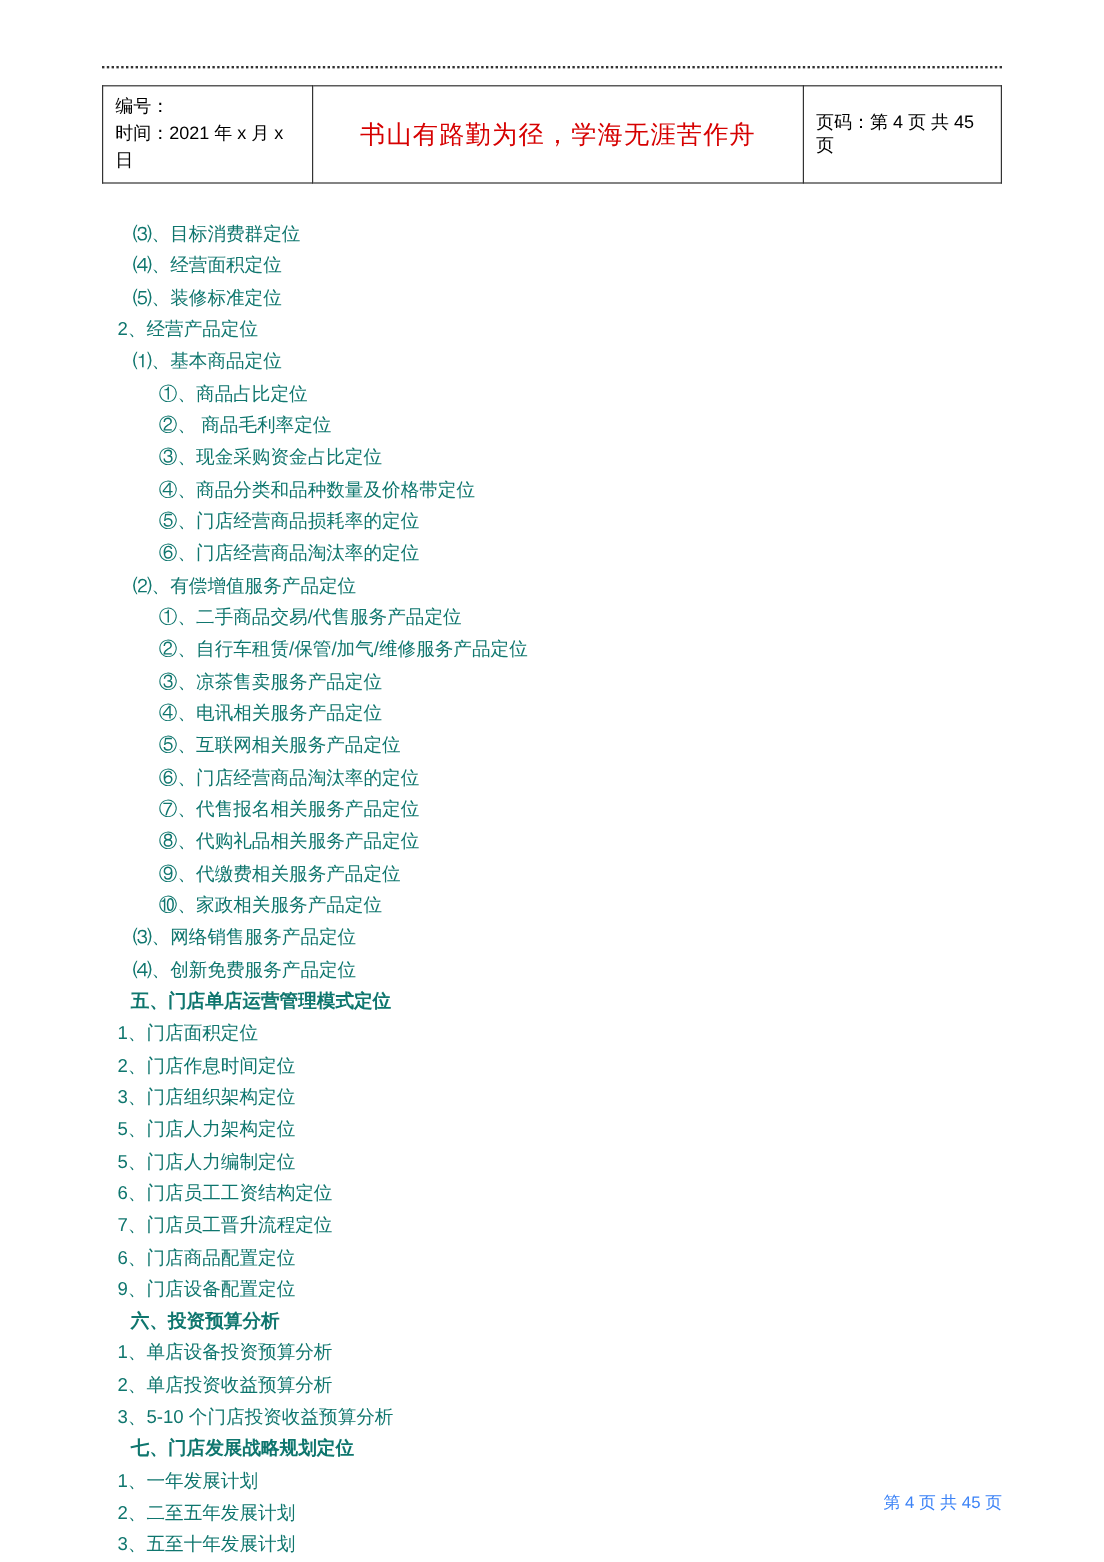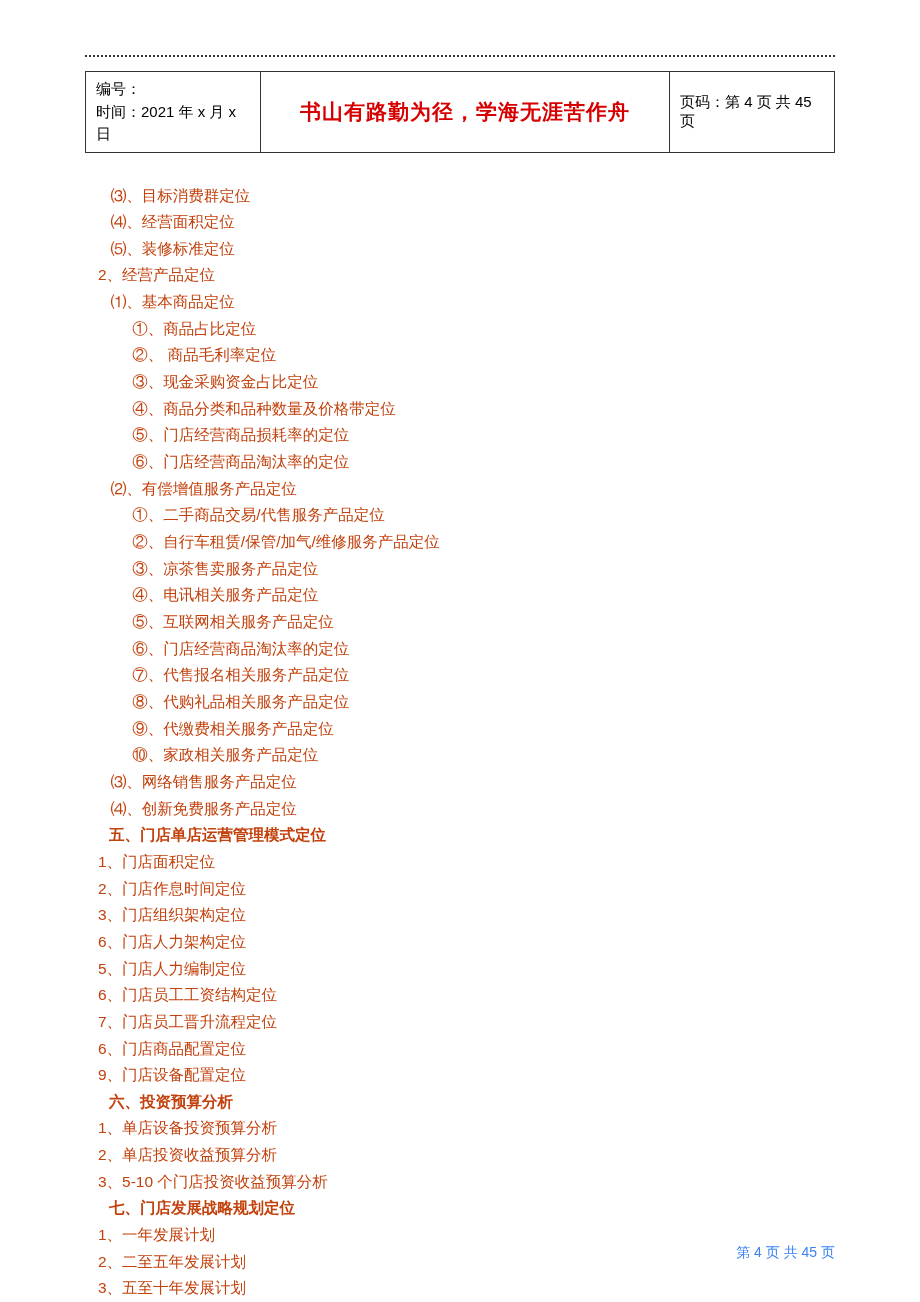--- a/index.html
+++ b/index.html
@@ -34,34 +34,34 @@
     .header-left {
       width: 175px;
       line-height: 1.5;
     }
     .header-center {
       text-align: center;
     }
     .header-slogan {
       color: #d60000;
       font-size: 21px;
-      font-weight: 700;
+      font-weight: 400;
       letter-spacing: 1px;
       text-align: center;
     }
     .header-right {
       width: 165px;
       text-align: left;
       font-size: 15px;
     }
     .content {
       margin-top: 30px;
       font-size: 15.5px;
       line-height: 1.72;
-      color: #c2410c;
+      color: #0f766e;
     }
     .content p {
       white-space: pre;
     }
     .bold {
       font-weight: bold;
       margin-left: 24px;
     }
     .footer {
       position: absolute;
@@ -115,21 +115,21 @@
     <p>           ⑦、代售报名相关服务产品定位</p>
     <p>           ⑧、代购礼品相关服务产品定位</p>
     <p>           ⑨、代缴费相关服务产品定位</p>
     <p>           ⑩、家政相关服务产品定位</p>
     <p>      ⑶、网络销售服务产品定位</p>
     <p>      ⑷、创新免费服务产品定位</p>
     <p class="bold">五、门店单店运营管理模式定位</p>
     <p>   1、门店面积定位</p>
     <p>   2、门店作息时间定位</p>
     <p>   3、门店组织架构定位</p>
-    <p>   6、门店人力架构定位</p>
+    <p>   5、门店人力架构定位</p>
     <p>   5、门店人力编制定位</p>
     <p>   6、门店员工工资结构定位</p>
     <p>   7、门店员工晋升流程定位</p>
     <p>   6、门店商品配置定位</p>
     <p>   9、门店设备配置定位</p>
     <p class="bold">六、投资预算分析</p>
     <p>   1、单店设备投资预算分析</p>
     <p>   2、单店投资收益预算分析</p>
     <p>   3、5-10 个门店投资收益预算分析</p>
     <p class="bold">七、门店发展战略规划定位</p>

